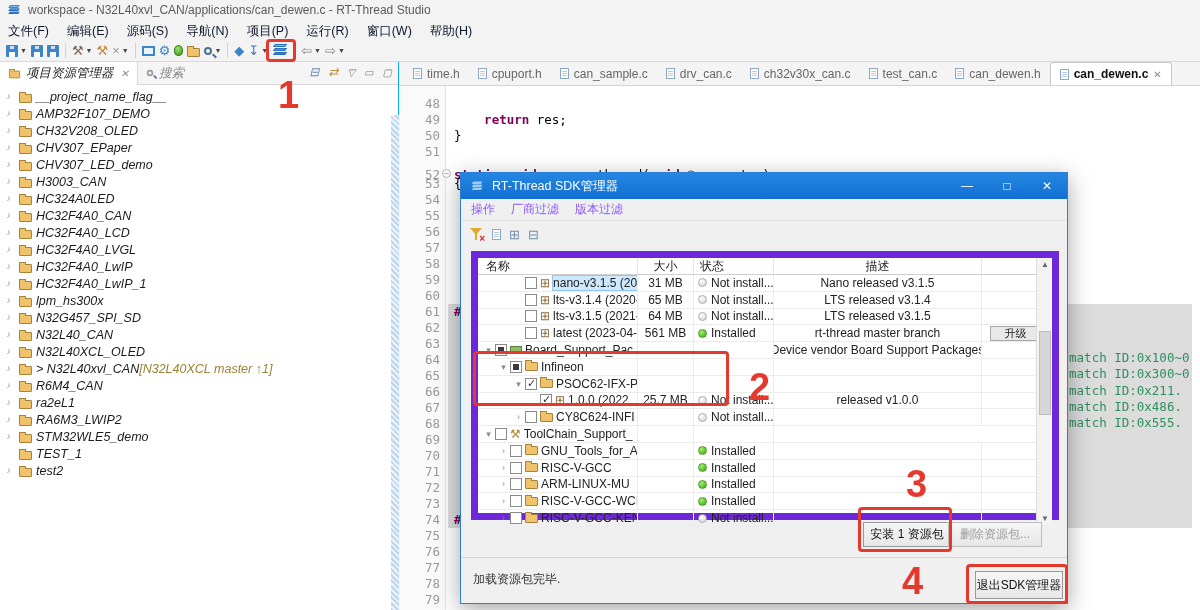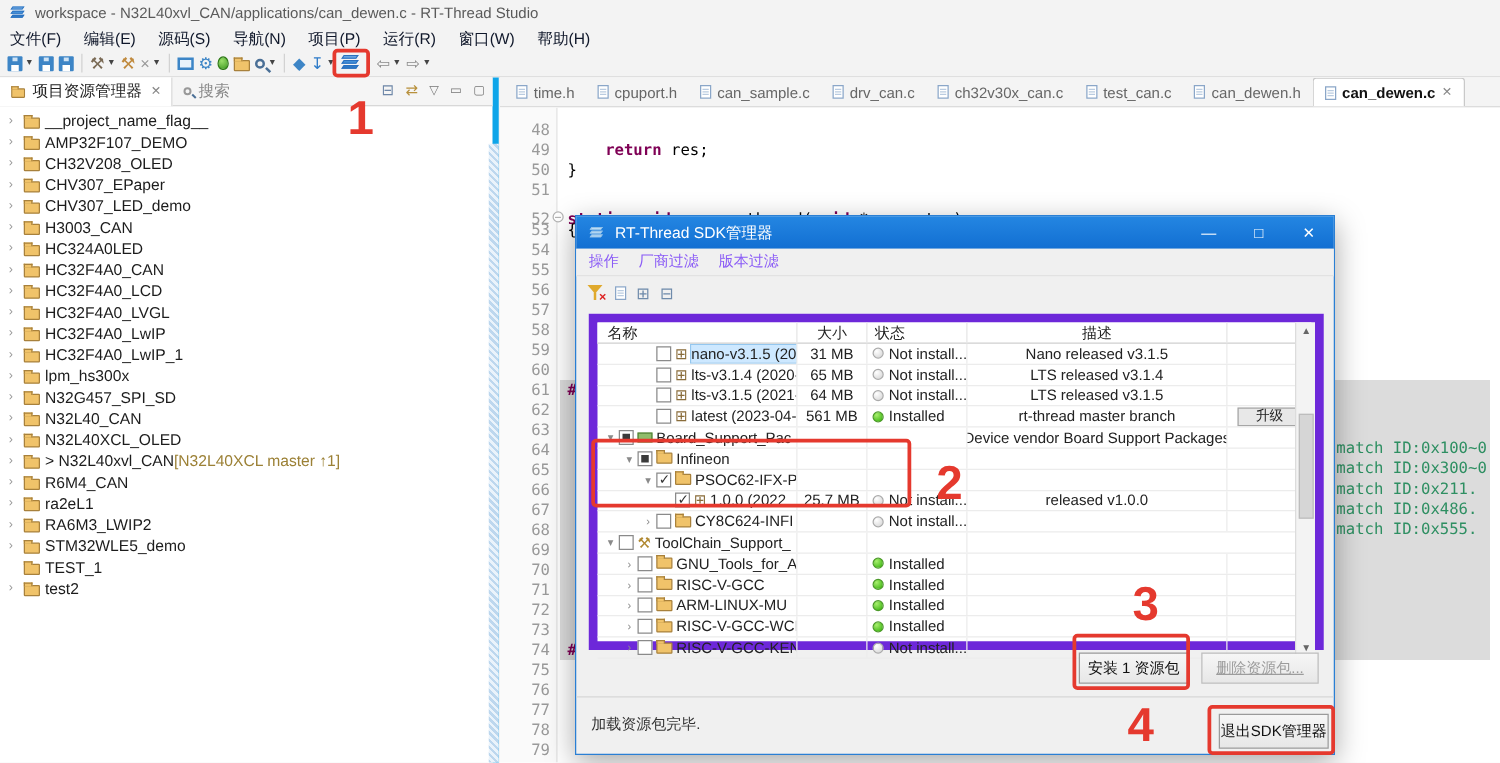--- a/index.html
+++ b/index.html
@@ -28,21 +28,21 @@
   .ic-screen { width:13px; height:10px; border:2px solid #3d85c6; background:#e8f2fb; }
   .ic-folder { width:13px; height:9px; background:#f0c36a; border:1px solid #a8813c; border-radius:1px; position:relative; margin-top:3px; }
   .ic-folder::before { content:''; position:absolute; top:-3px; left:-1px; width:5px; height:2px; background:#f0c36a; border:1px solid #a8813c; border-bottom:none; }
   .ic-mag { width:8px; height:8px; border:2px solid #4a6f96; border-radius:50%; position:relative; }
   .ic-mag::after { content:''; position:absolute; left:6px; top:6px; width:5px; height:2px; background:#4a6f96; transform:rotate(45deg); }
   .ic-bug { width:9px; height:11px; background:radial-gradient(circle at 35% 30%, #9ade6a, #3f9a22); border-radius:50% 50% 45% 45%; border:1px solid #2e7a16; }
   .ic-doc { width:9px; height:11px; background:#fff; border:1px solid #8aa6c8; position:relative; }
   .ic-doc::after { content:''; position:absolute; left:1px; top:2px; width:5px; height:1px; background:#b9cbe0; box-shadow:0 2px 0 #b9cbe0, 0 4px 0 #b9cbe0; }
 
   
-  #sidebar { position:absolute; left:0; top:62px; width:399px; height:548px; background:#fff; border-right:5px solid #0ea5e9; }
+  #sidebar { position:absolute; left:0; top:62px; width:399px; height:548px; background:#fff; border-right:1px solid #0ea5e9;font-style:italic; }
   #side-tabs { position:absolute; left:0; top:0; width:100%; height:23px; background:#f5f5f5; border-bottom:1px solid #d8d8d8; display:flex; align-items:center; font-size:12.5px; }
   .vtab { display:flex; align-items:center; gap:5px; padding:0 8px; height:23px; }
   .vtab.active { background:#fff; border-right:1px solid #d8d8d8; color:#222; }
   .vtab.inactive { color:#888; }
   .vtab .close { font-size:10px; color:#888; margin-left:2px; }
   #side-icons { position:absolute; right:6px; top:3px; display:flex; gap:9px; align-items:center; color:#6e87a8; font-size:12px; }
   #side-icons .winbtn { color:#777; font-size:10px; }
   #tree { position:absolute; left:0; top:26px; width:390px; }
   .titem { display:flex; align-items:center; height:17px; padding-left:7px; font-size:12.5px; color:#1c1c1c; white-space:nowrap; }
   .titem .chev { width:12px; color:#9a9a9a; font-size:10px; }
@@ -787,21 +787,21 @@
         </div>
       </div>
     <div id="tscroll">
       <span class="ar" style="top:2px">▲</span>
       <span class="ar" style="bottom:2px">▼</span>
       <span class="thumb"></span>
     </div>
   </div>
 
   <div class="dbtn" id="install-btn" style="left:402px; top:349px; width:88px;">安装 1 资源包</div>
-  <div class="dbtn disabled" style="left:500px; top:349px; width:94px;text-decoration:underline;">删除资源包...</div>
+  <div class="dbtn disabled" style="left:487px; top:349px; width:94px;">删除资源包...</div>
   <div id="dlg-sep"></div>
   <div id="dlg-status">加载资源包完毕.</div>
   <div class="dbtn" id="exit-btn">退出SDK管理器</div>
 </div>
 
 <div class="rbox" style="left:266px; top:39px; width:30px; height:23px;"></div>
 <div class="rnum" style="left:278px; top:74px;">1</div>
 <div class="rbox" style="left:473px; top:351px; width:256px; height:55px;"></div>
 <div class="rnum" style="left:749px; top:366px;">2</div>
 <div class="rbox" style="left:858px; top:507px; width:94px; height:45px;"></div>

